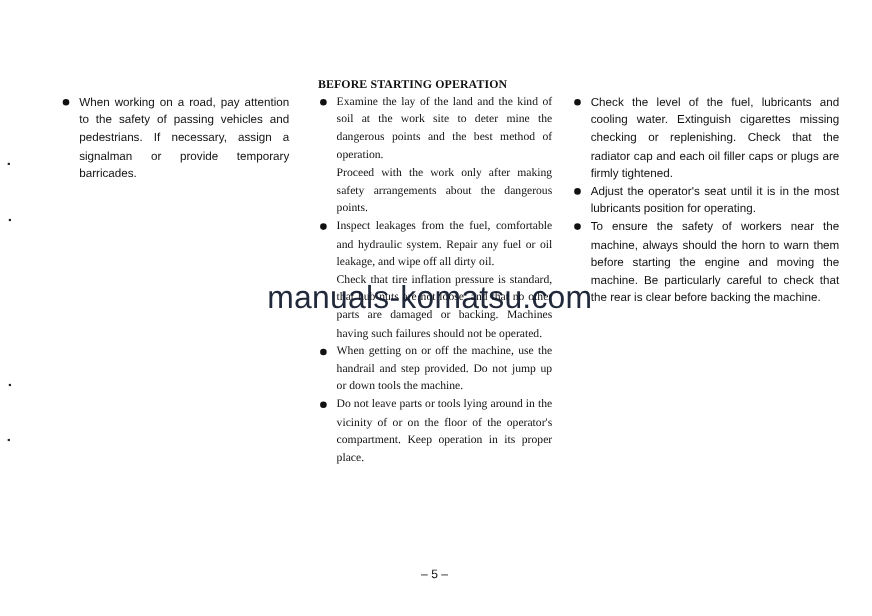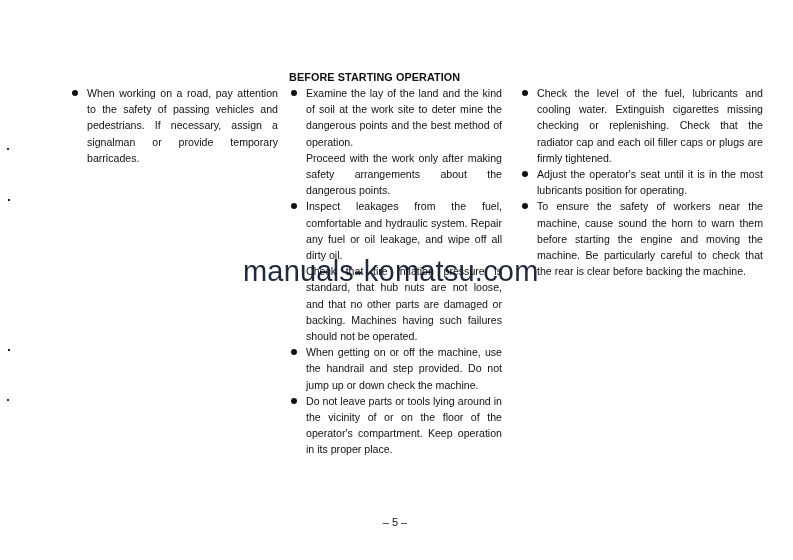--- a/index.html
+++ b/index.html
@@ -20,22 +20,22 @@
       left: 0; top: 0;
       width: 793px; height: 560px;
       background: #ffffff;
     }
     .col {
       position: absolute;
       font-size: 10.6px;
       line-height: 16.2px;
       text-align: justify;
     }
-    .col-left { left: 70px; top: 85px; width: 208px; }
-    .col-mid { left: 289px; top: 69px; width: 213px; }
+    .col-left { left: 55px; top: 85px; width: 208px; }
+    .col-mid { left: 289px; top: 69px; width: 213px; font-family: Liberation Serif, serif; }
     .col-right { left: 520px; top: 85px; width: 243px; }
     .heading {
       font-weight: bold;
       font-size: 10.8px;
       line-height: 16px;
       margin: 0;
       letter-spacing: 0.1px;
     }
     ul.bullets {
       list-style: none;
@@ -113,42 +113,42 @@
         <span class="para">Examine the lay of the land and the kind of soil at the work site to deter mine the dangerous points and the best method of operation.</span>
         <span class="para">Proceed with the work only after making safety arrangements about the dangerous points.</span>
       </li>
       <li>
         <span class="bullet"></span>
         <span class="para">Inspect leakages from the fuel, comfortable and hydraulic system. Repair any fuel or oil leakage, and wipe off all dirty oil.</span>
         <span class="para">Check that tire inflation pressure is standard, that hub nuts are not loose, and that no other parts are damaged or backing. Machines having such failures should not be operated.</span>
       </li>
       <li>
         <span class="bullet"></span>
-        <span class="para">When getting on or off the machine, use the handrail and step provided. Do not jump up or down check the machine.</span>
+        <span class="para">When getting on or off the machine, use the handrail and step provided. Do not jump up or down tools the machine.</span>
       </li>
       <li>
         <span class="bullet"></span>
         <span class="para">Do not leave parts or tools lying around in the vicinity of or on the floor of the operator's compartment. Keep operation in its proper place.</span>
       </li>
     </ul>
   </div>
 
   <div class="col col-right">
     <ul class="bullets">
       <li>
         <span class="bullet"></span>
         <span>Check the level of the fuel, lubricants and cooling water. Extinguish cigarettes missing checking or replenishing. Check that the radiator cap and each oil filler caps or plugs are firmly tightened.</span>
       </li>
       <li>
         <span class="bullet"></span>
         <span>Adjust the operator's seat until it is in the most lubricants position for operating.</span>
       </li>
       <li>
         <span class="bullet"></span>
-        <span>To ensure the safety of workers near the machine, cause sound the horn to warn them before starting the engine and moving the machine. Be particularly careful to check that the rear is clear before backing the machine.</span>
+        <span>To ensure the safety of workers near the machine, always should the horn to warn them before starting the engine and moving the machine. Be particularly careful to check that the rear is clear before backing the machine.</span>
       </li>
     </ul>
   </div>
 
   <div class="watermark">manuals-komatsu.com</div>
 
   <div class="page-number">– 5 –</div>
 
 </div>
 

